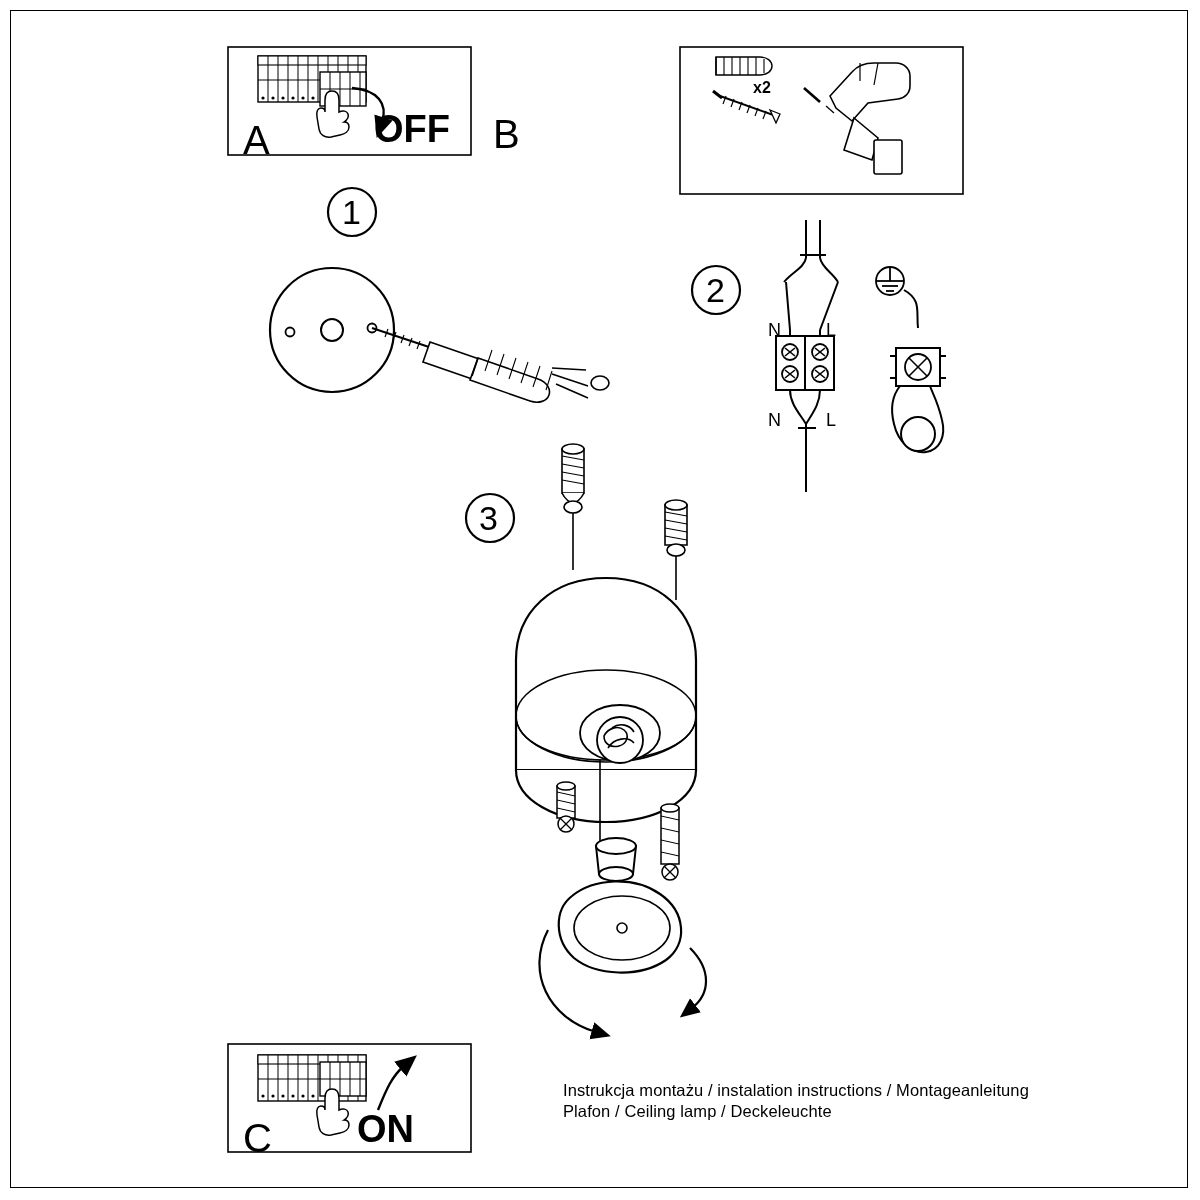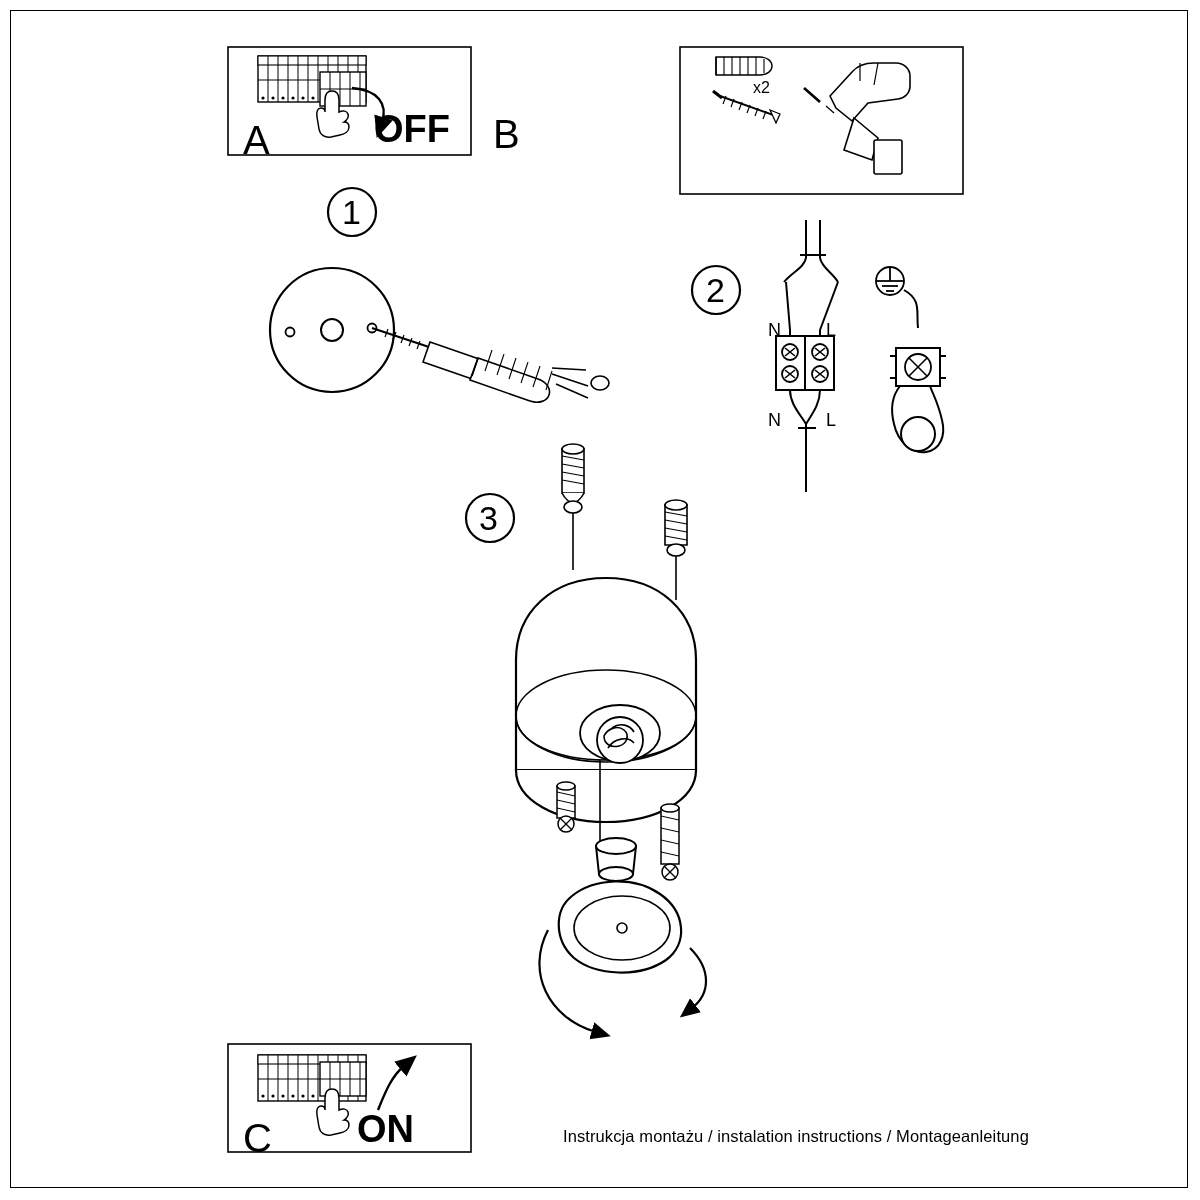--- a/index.html
+++ b/index.html
@@ -389,29 +389,30 @@
       <g fill="none" stroke="#000" stroke-width="2.4">
         <path d="M378,1110 C386,1090 392,1076 404,1066" marker-end="url(#arrowSolid)"></path>
       </g>
     </g>
   </svg>
 
   <div class="txt step-letter" style="left:243px; top:120px;">A</div>
   <div class="txt onoff" style="left:374px; top:110px;">OFF</div>
 
   <div class="txt step-letter" style="left:493px; top:114px;">B</div>
-  <div class="txt x2" style="left:753px; top:80px;">x2</div>
+  <div class="txt x2" style="left:753px; top:80px;font-weight:bold;">x2</div>
 
   <div class="txt step-letter" style="left:243px; top:1118px;">C</div>
   <div class="txt onoff" style="left:357px; top:1110px;">ON</div>
 
   <div class="txt circ-num" style="left:342px; top:195px;">1</div>
   <div class="txt circ-num" style="left:706px; top:273px;">2</div>
   <div class="txt circ-num" style="left:479px; top:501px;">3</div>
 
   <div class="txt nl-label" style="left:768px; top:321px;">N</div>
   <div class="txt nl-label" style="left:826px; top:321px;">L</div>
   <div class="txt nl-label" style="left:768px; top:411px;">N</div>
   <div class="txt nl-label" style="left:826px; top:411px;">L</div>
 
-  <div class="txt caption" style="left:563px; top:1078px;margin-top:46px;">Instrukcja montażu / instalation instructions / Montageanleitung</div>
+  <div class="txt caption" style="left:563px; top:1078px;">Instrukcja montażu / instalation instructions / Montageanleitung</div>
+  <div class="txt caption" style="left:563px; top:1099px;">Plafon / Ceiling lamp / Deckeleuchte</div>
 
 </div>
 
 </body></html>

